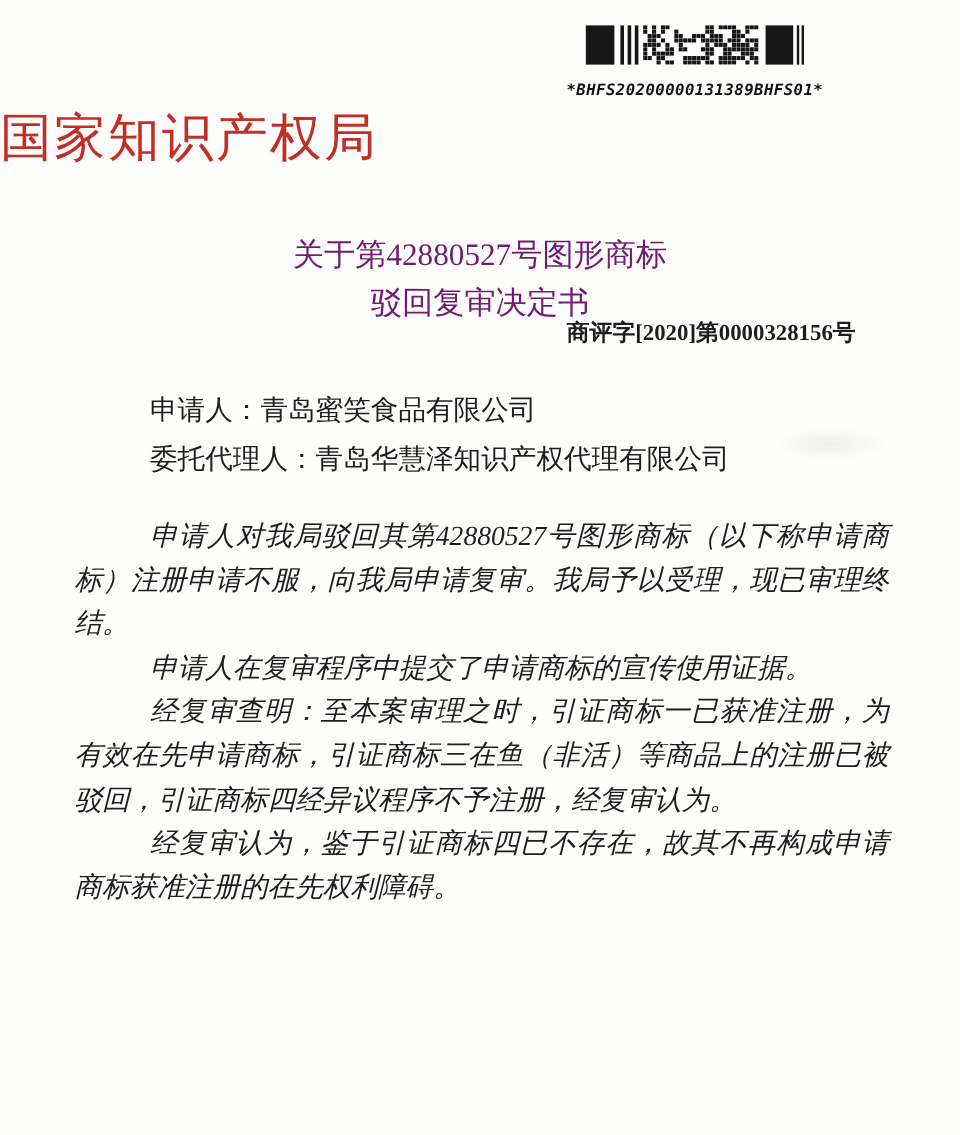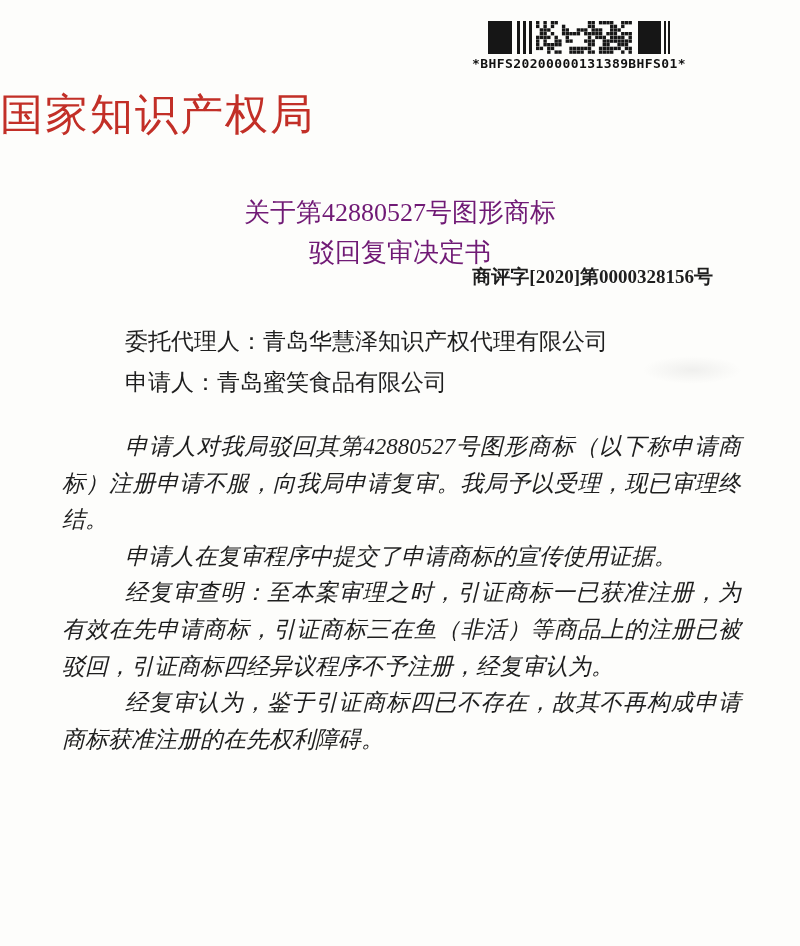--- a/index.html
+++ b/index.html
@@ -24,27 +24,28 @@
     top: 21px;
     left: 472px;
     width: 214px;
     text-align: center;
   }
   .barcode-wrap svg {
     display: block;
     margin: 0 auto;
   }
   .barcode-text {
-    margin-top: 2px;
+    margin-top: 14px;
     font-family: "DejaVu Sans Mono", monospace;
     font-weight: bold;
     font-size: 13px;
     letter-spacing: 0.4px;
     color: #121212;
     white-space: nowrap;
+    font-style: italic;
   }
 
   
   .agency {
     position: absolute;
     top: 86px;
     left: 0;
     right: 0;
     margin: 0;
     text-align: left;
@@ -271,22 +272,22 @@
   <div class="subject">
     <div>关于第42880527号图形商标</div>
     <div>驳回复审决定书</div>
   </div>
 
   <div class="docnum">商评字[2020]第0000328156号</div>
 
   <div class="smudge"></div>
 
   <div class="parties">
+    <div>申请人：青岛蜜笑食品有限公司</div>
     <div>委托代理人：青岛华慧泽知识产权代理有限公司</div>
-    <div>申请人：青岛蜜笑食品有限公司</div>
   </div>
 
   <div class="body-text">
     <p>申请人对我局驳回其第42880527号图形商标（以下称申请商标）注册申请不服，向我局申请复审。我局予以受理，现已审理终结。</p>
     <p>申请人在复审程序中提交了申请商标的宣传使用证据。</p>
     <p>经复审查明：至本案审理之时，引证商标一已获准注册，为有效在先申请商标，引证商标三在鱼（非活）等商品上的注册已被驳回，引证商标四经异议程序不予注册，经复审认为。</p>
     <p>经复审认为，鉴于引证商标四已不存在，故其不再构成申请商标获准注册的在先权利障碍。</p>
   </div>
 
 </div>

